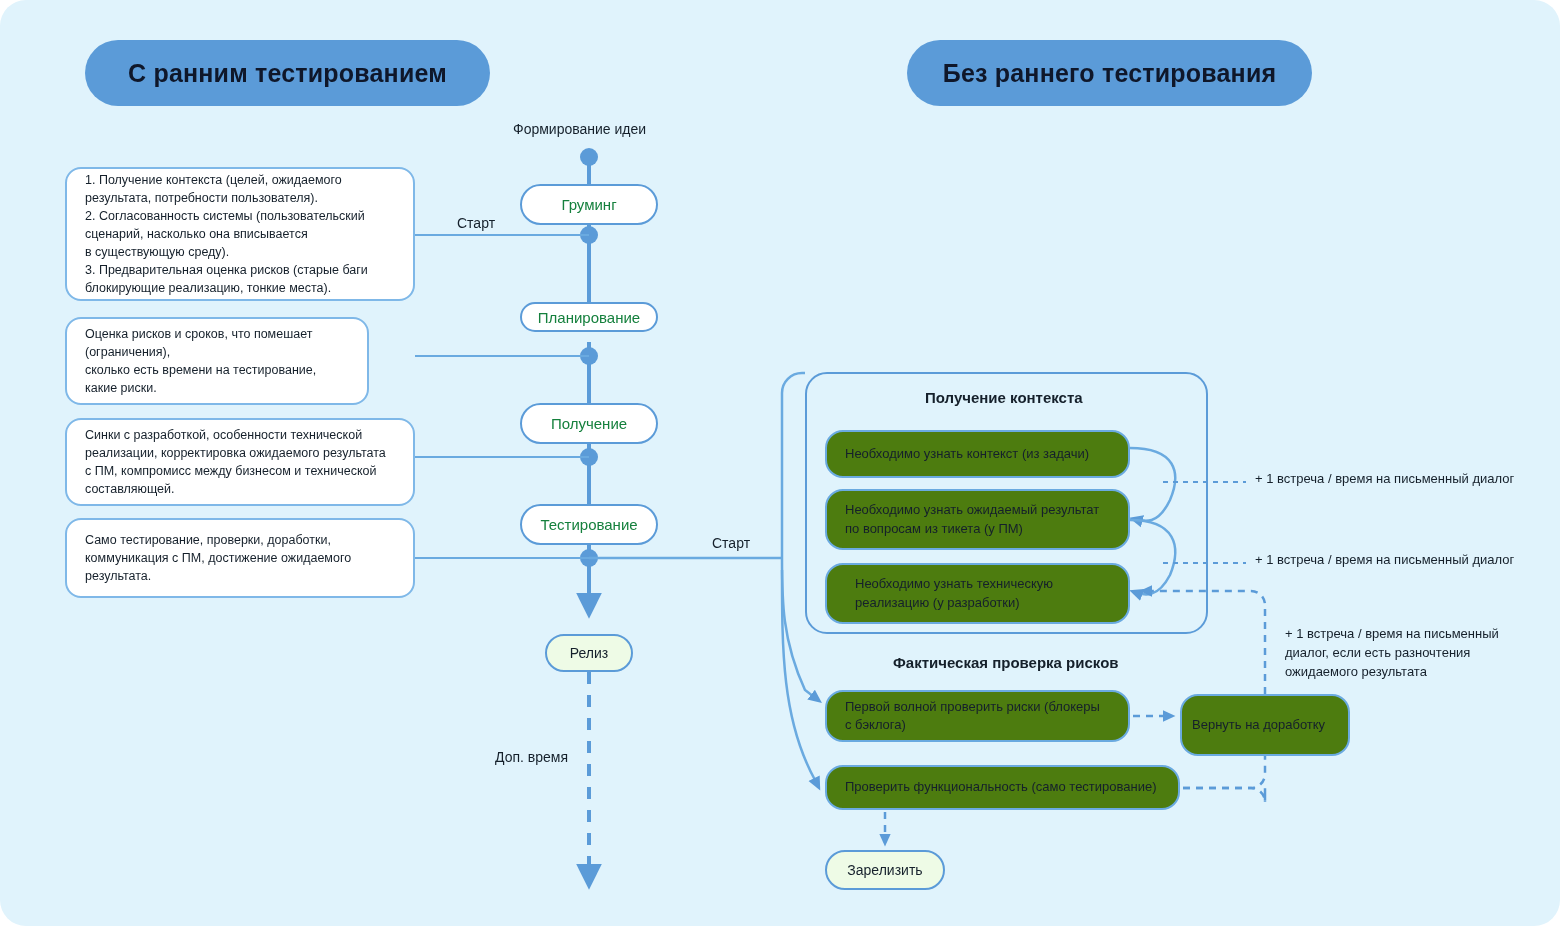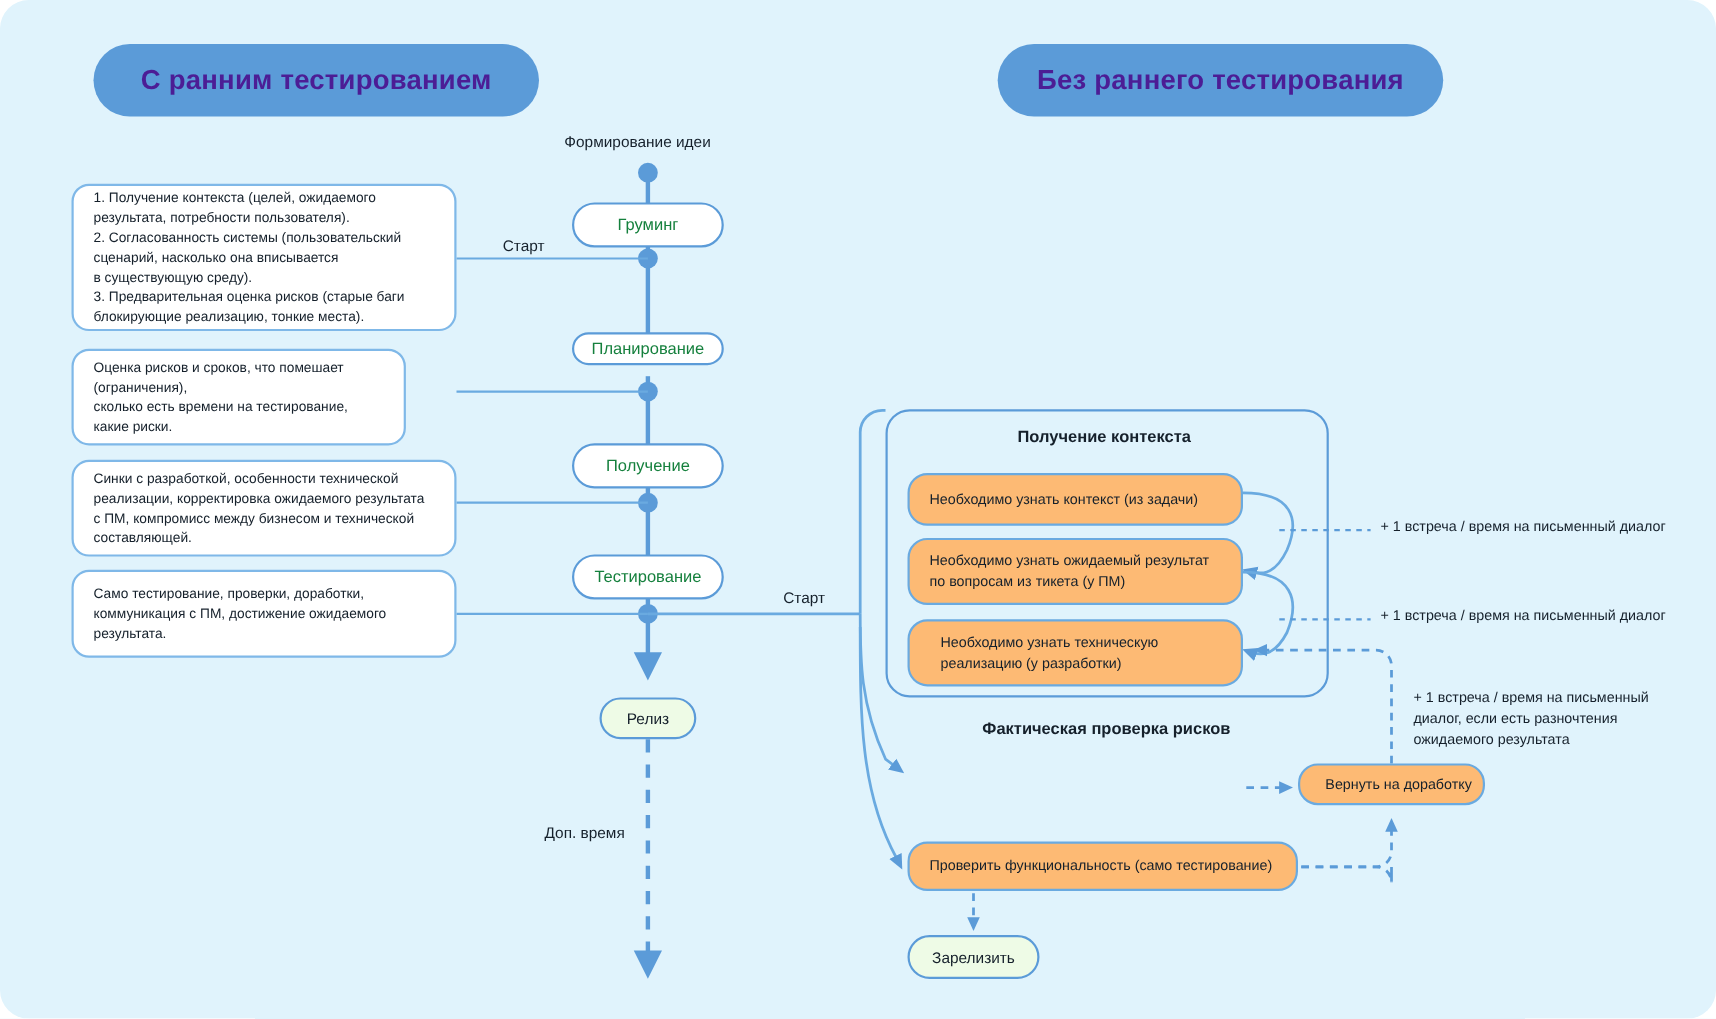--- a/index.html
+++ b/index.html
@@ -24,21 +24,21 @@
     width: 1560px;
     height: 926px;
     pointer-events: none;
   }
 
   
   .header-pill {
     position: absolute;
     background: #5b9bd8;
     border-radius: 999px;
-    color: #4c1d95;
+    color: #0f172a;
     font-weight: bold;
     font-size: 25px;
     display: flex;
     align-items: center;
     justify-content: center;
     letter-spacing: .2px;
   }
   #pill-left  { left: 85px;  top: 40px;  width: 405px; height: 66px; }
   #pill-right { left: 907px; top: 40px;  width: 405px; height: 66px; }
 
@@ -123,38 +123,38 @@
     font-size: 15px;
     font-weight: bold;
     color: #15202b;
     white-space: nowrap;
   }
   #title-context { left: 925px; top: 389px; }
   #title-risks   { left: 893px; top: 654px; }
 
   .task-box {
     position: absolute;
-    background: #fdba74;
+    background: #4d7c0f;
     border: 2px solid #6aaae0;
     border-radius: 18px;
     box-sizing: border-box;
     padding: 0 18px;
     font-size: 13px;
     line-height: 1.4;
     color: #15202b;
     display: flex;
     align-items: center;
   }
   #ctx-1 { left: 825px; top: 430px; width: 305px; height: 48px; }
   #ctx-2 { left: 825px; top: 489px; width: 305px; height: 61px; }
   #ctx-3 { left: 825px; top: 563px; width: 305px; height: 61px; padding-left: 28px; }
   #risk-1 { left: 825px; top: 690px; width: 305px; height: 52px; }
   #risk-2 { left: 825px; top: 765px; width: 355px; height: 45px; }
-  #rework { left: 1180px; top: 694px; width: 170px; height: 38px;
-            justify-content: flex-end; padding: 0 10px; }
+  #rework { left: 1180px; top: 694px; width: 170px; height: 62px;
+            justify-content: flex-start; padding: 0 10px; }
 
   
   .annotation {
     position: absolute;
     font-size: 13px;
     line-height: 1.45;
     color: #15202b;
   }
   #anno-1 { left: 1255px; top: 470px; white-space: nowrap; }
   #anno-2 { left: 1255px; top: 551px; white-space: nowrap; }
@@ -291,20 +291,24 @@
     <span style="white-space:pre-line">Необходимо узнать ожидаемый результат
 по вопросам из тикета (у ПМ)</span>
   </div>
   <div class="task-box" id="ctx-3">
     <span style="white-space:pre-line">Необходимо узнать техническую
 реализацию (у разработки)</span>
   </div>
 
   <div class="group-title" id="title-risks">Фактическая проверка рисков</div>
 
+  <div class="task-box" id="risk-1">
+    <span style="white-space:pre-line">Первой волной проверить риски (блокеры
+с бэклога)</span>
+  </div>
   <div class="task-box" id="risk-2">
     <span style="white-space:pre-line">Проверить функциональность (само тестирование)</span>
   </div>
 
   <div class="task-box" id="rework">
     <span>Вернуть на доработку</span>
   </div>
 
   <div class="release-box" id="release-right">Зарелизить</div>
 

